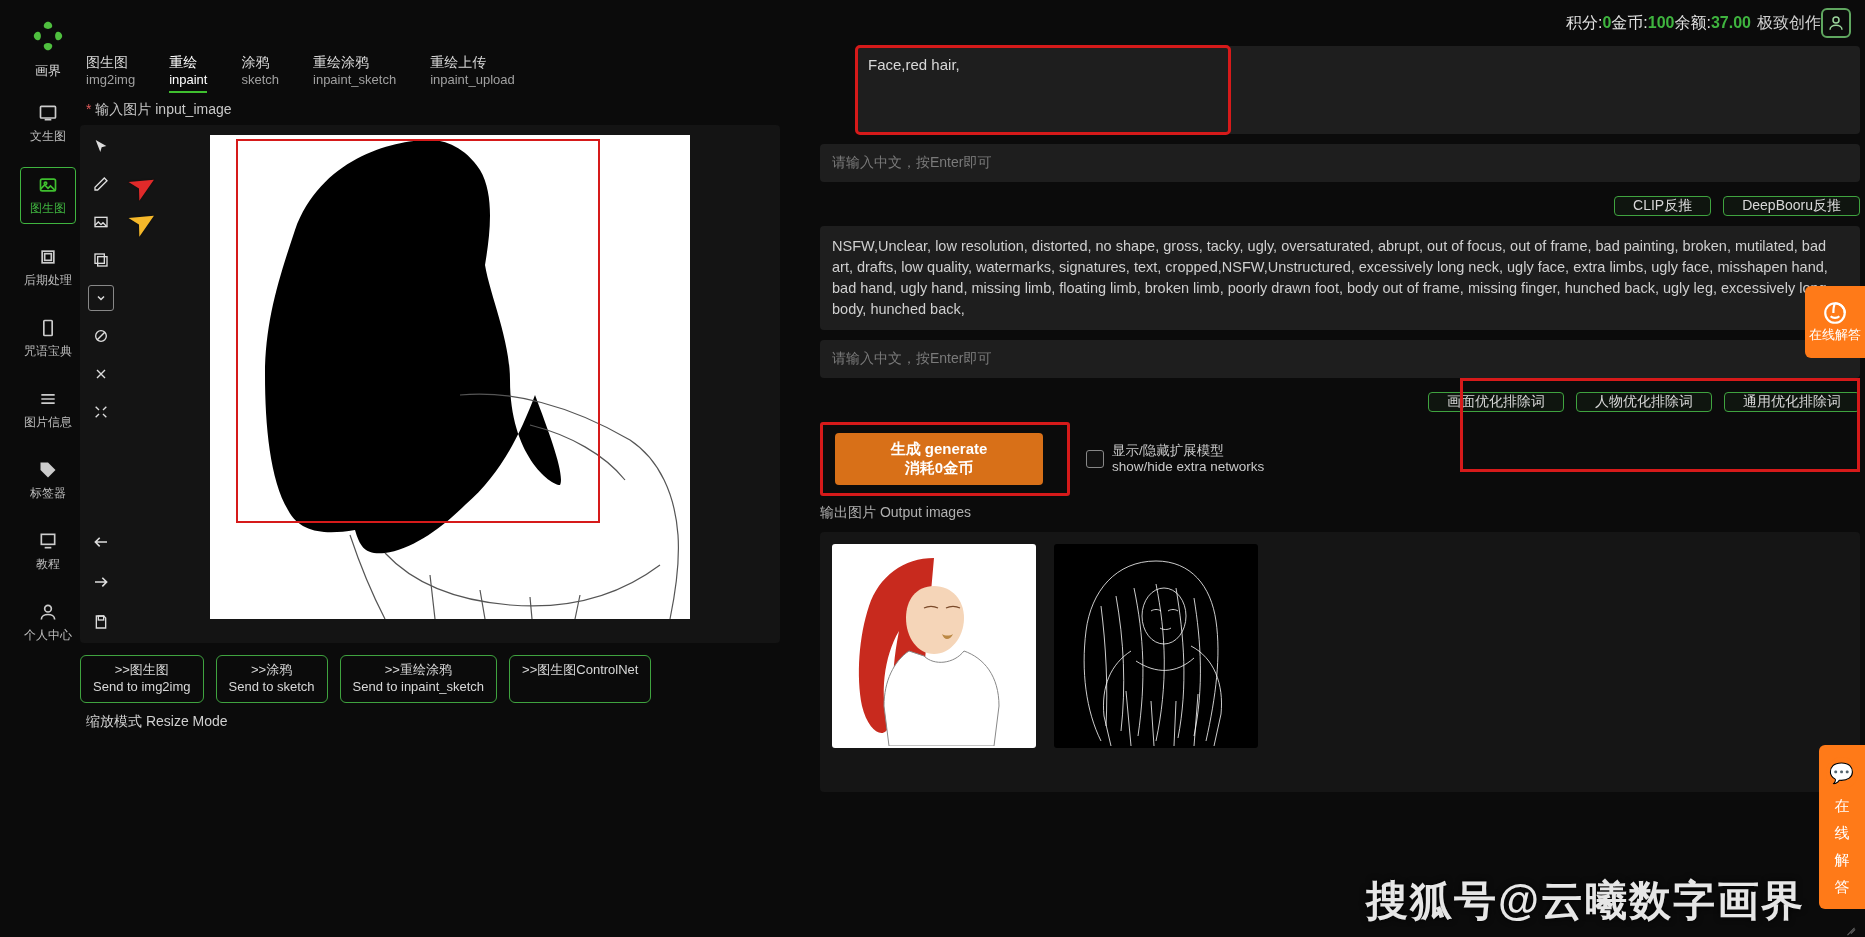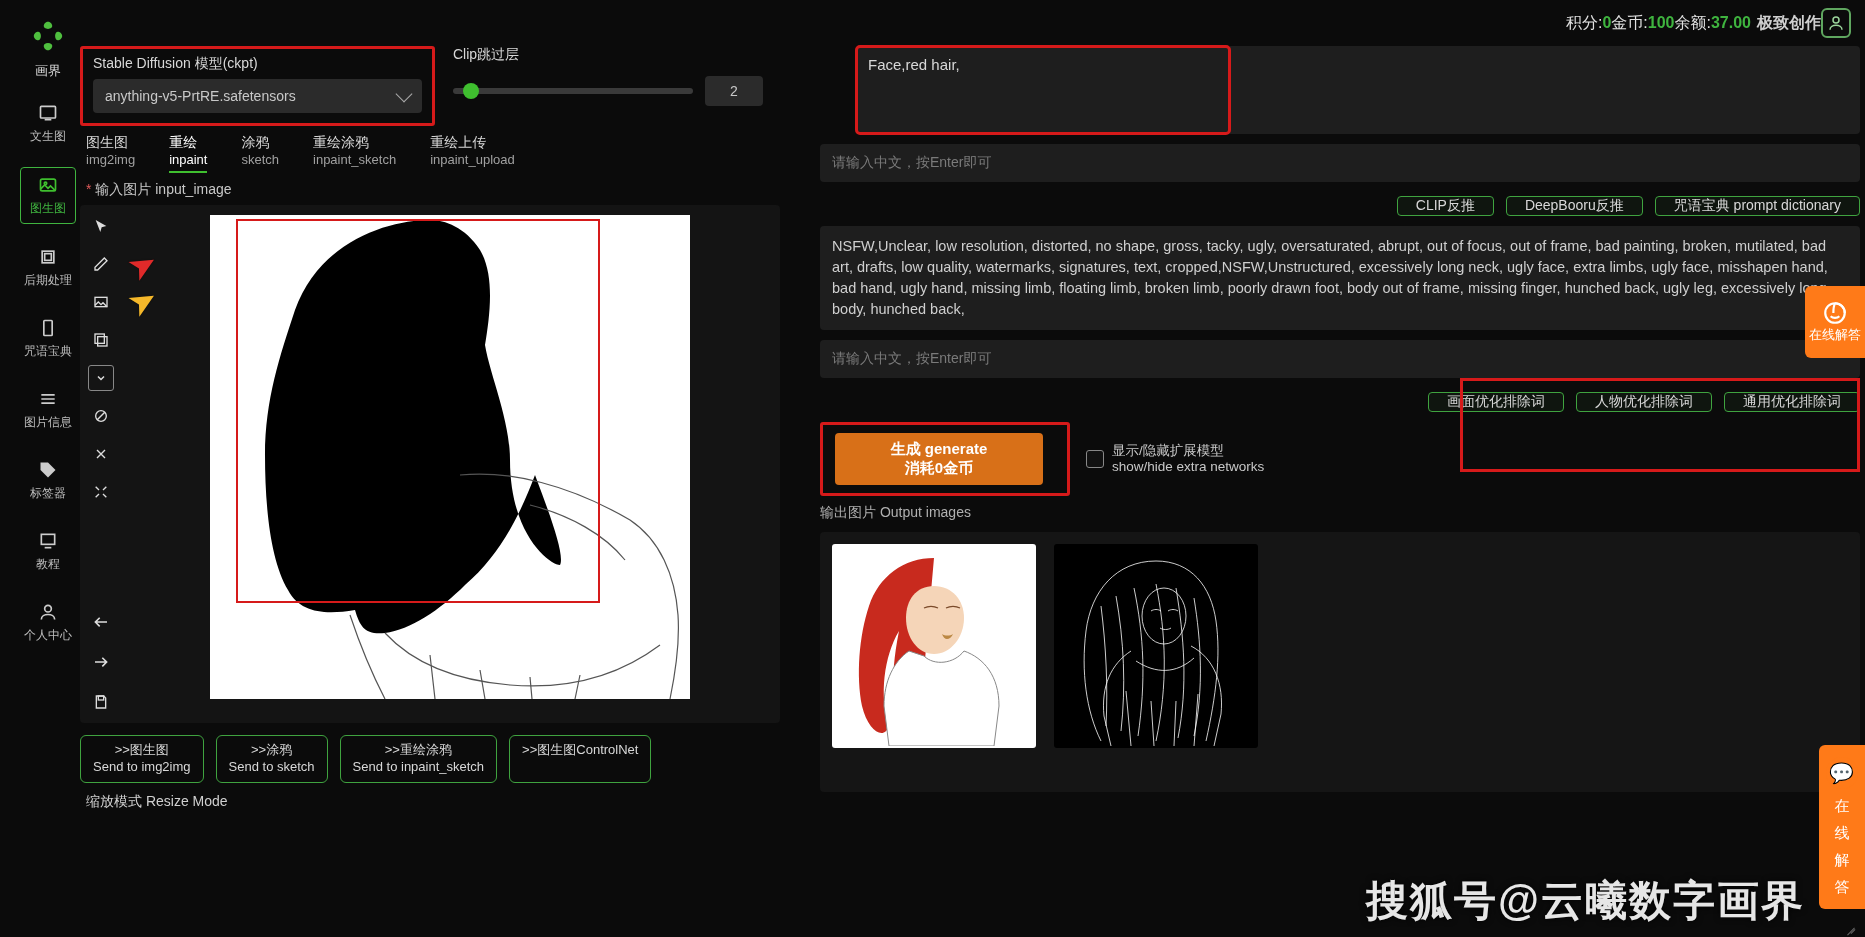--- a/index.html
+++ b/index.html
@@ -1,20 +1,20 @@
 <!DOCTYPE html>
 <html><head>
 <meta charset="utf-8">
 <style>
 * { margin: 0; padding: 0; box-sizing: border-box; }
 body { background: #0b0b0b; color: #c8c8c8; font-family: "Microsoft YaHei", Arial, sans-serif; font-size: 14px; width: 1865px; height: 937px; overflow: hidden; }
 .topbar { height: 46px; display: flex; align-items: center; justify-content: flex-end; padding: 0 14px; font-size: 16px; }
 .topbar .stat-label { color: #e0e0e0; }
 .topbar .stat-val { color: #3fb43f; font-weight: 700; }
-.topbar .creative { color: #d0d0d0; margin-left: 6px; font-weight: bold; }
+.topbar .creative { color: #d0d0d0; margin-left: 6px; }
 .user-icon { width: 30px; height: 30px; border: 2px solid #5fa65f; border-radius: 6px; display: flex; align-items: center; justify-content: center; color: #9bd49b; }
 .sidebar { position: absolute; top: 14px; left: 0; width: 72px; height: 920px; display: flex; flex-direction: column; align-items: center; gap: 16px; padding-top: 2px; padding-left: 24px; }
 .logo { width: 40px; height: 40px; display: flex; align-items: center; justify-content: center; }
 .logo svg { fill: #4fbf3f; }
 .logo-text { font-size: 13px; color: #ddd; margin-top: -10px; }
 .sb-item { width: 56px; display: flex; flex-direction: column; align-items: center; gap: 4px; padding: 6px 0; border-radius: 4px; cursor: pointer; }
 .sb-item .sb-label { font-size: 12px; color: #bdbdbd; }
 .sb-item.active { border: 1px solid #3fb43f; color: #3fb43f; }
 .sb-item.active .sb-label { color: #3fb43f; }
 .sb-ico { width: 22px; height: 22px; display: flex; align-items: center; justify-content: center; color: #ccc; }
@@ -175,38 +175,20 @@
           <circle cx="12" cy="8" r="4"></circle>
           <path d="M4 21c0-4 4-6 8-6s8 2 8 6"></path>
         </svg>
       </span>
     <span class="sb-label">个人中心</span>
   </div>
 </div>
 
 <div class="main">
   <div class="left-col">
-    <div class="row1">
-      <div class="model-group">
-        <div class="group-label">Stable Diffusion 模型(ckpt)</div>
-        <div class="select">
-          <span>anything-v5-PrtRE.safetensors</span>
-          <span class="chev"></span>
-        </div>
-      </div>
-      <div class="clip-group">
-        <div class="group-label">Clip跳过层</div>
-        <div class="slider-row">
-          <div class="slider">
-              <div class="thumb"></div>
-            </div>
-          <div class="slider-val">2</div>
-        </div>
-      </div>
-    </div>
 
     <div class="tabs">
       <div class="tab">
           <span class="cn">图生图</span>
           <span class="en">img2img</span>
         </div>
       <div class="tab active">
           <span class="cn">重绘</span>
           <span class="en">inpaint</span>
         </div>
@@ -333,21 +315,20 @@
         <span>Face,red hair,</span>
       </div>
       <div class="extend">
           <div class="resize-handle"></div>
         </div>
     </div>
     <div class="input-line">请输入中文，按Enter即可</div>
     <div class="btn-row">
       <div class="green-btn">CLIP反推</div>
       <div class="green-btn">DeepBooru反推</div>
-      <div class="green-btn">咒语宝典 prompt dictionary</div>
     </div>
     <div class="neg-box">
       <span>NSFW,Unclear, low resolution, distorted, no shape, gross, tacky, ugly, oversaturated, abrupt, out of focus, out of frame, bad painting, broken, mutilated, bad art, drafts, low quality, watermarks, signatures, text, cropped,NSFW,Unstructured, excessively long neck, ugly face, extra limbs, ugly face, misshapen hand, bad hand, ugly hand, missing limb, floating limb, broken limb, poorly drawn foot, body out of frame, missing finger, hunched back, ugly leg, excessively long body, hunched back,</span>
     </div>
     <div class="input-line">请输入中文，按Enter即可</div>
     <div class="btn-row" style="position:relative">
       <div class="green-btn">画面优化排除词</div>
       <div class="green-btn">人物优化排除词</div>
       <div class="green-btn">通用优化排除词</div>
     </div>

